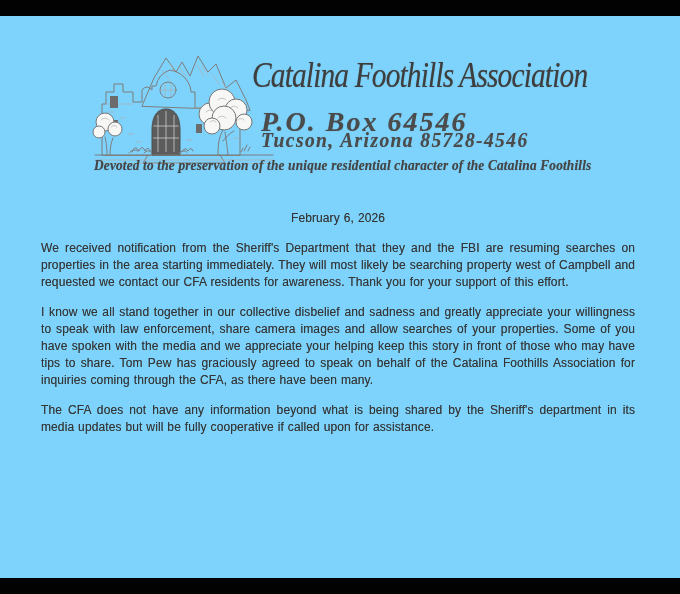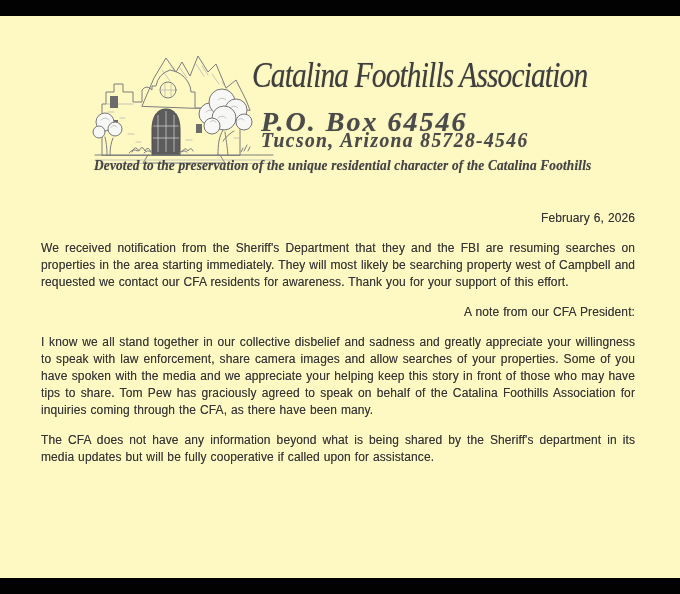--- a/index.html
+++ b/index.html
@@ -6,21 +6,21 @@
   body{
     width:680px;height:594px;overflow:hidden;background:#000;
     font-family:"Liberation Sans",sans-serif;
   }
   .stage{position:relative;width:680px;height:594px;background:#000;}
   .bar{position:absolute;left:0;width:680px;background:#020202;}
   .bar.top{top:0;height:16px;}
   .bar.bottom{bottom:0;height:16px;}
   .paper{
     position:absolute;left:0;top:16px;width:680px;height:562px;
-    background:#fef9c3;
+    background:#7dd3fc;
   }
 
   
   .letterhead{position:absolute;left:0;top:0;width:680px;height:190px;}
   .illustration{position:absolute;left:92px;top:26px;width:185px;height:128px;}
   .org-name{
     position:absolute;left:252px;top:40px;
     font-family:"Liberation Serif",serif;font-style:italic;
     font-size:35px;letter-spacing:-1px;color:#3e3e3e;white-space:nowrap;
     transform:scaleX(0.84);transform-origin:left top;
@@ -42,21 +42,21 @@
   }
 
   
   .body-text{
     position:absolute;left:41px;top:194px;width:594px;
     font-size:12px;line-height:17px;color:#353535;
     letter-spacing:.1px;word-spacing:.5px;
     text-shadow:0 0 .5px rgba(53,53,53,.55);
   }
   .body-text p{margin:0 0 13px 0;text-align:justify;}
-  .body-text p.single{text-align:right;}
+  .body-text p.single{text-align:center;}
   .body-text p:last-child{margin-bottom:15px;}
 
   svg .ink{stroke:#7d7d7d;fill:none;stroke-width:1;stroke-linecap:round;}
   svg .faint{stroke:#b0b0b0;fill:none;stroke-width:.7;stroke-linecap:round;}
 </style>
 </head>
 <body>
 
 <div class="stage">
   <div class="bar top"></div>
@@ -128,21 +128,20 @@
 
       <div class="org-name">Catalina Foothills Association</div>
       <div class="addr addr1">P.O. Box 64546</div>
       <div class="addr addr2">Tucson, Arizona 85728-4546</div>
       <div class="tagline">Devoted to the preservation of the unique residential character of the Catalina Foothills</div>
     </div>
 
     <div class="body-text">
       <p class="single">February 6, 2026</p>
       <p>We received notification from the Sheriff's Department that they and the FBI are resuming searches on properties in the area starting immediately. They will most likely be searching property west of Campbell and requested we contact our CFA residents for awareness. Thank you for your support of this effort.</p>
-      <p class="single">A note from our CFA President:</p>
       <p>I know we all stand together in our collective disbelief and sadness and greatly appreciate your willingness to speak with law enforcement, share camera images and allow searches of your properties. Some of you have spoken with the media and we appreciate your helping keep this story in front of those who may have tips to share. Tom Pew has graciously agreed to speak on behalf of the Catalina Foothills Association for inquiries coming through the CFA, as there have been many.</p>
       <p>The CFA does not have any information beyond what is being shared by the Sheriff's department in its media updates but will be fully cooperative if called upon for assistance.</p>
     </div>
 
   </div>
 
   <div class="bar bottom"></div>
 </div>
 
 </body></html>

